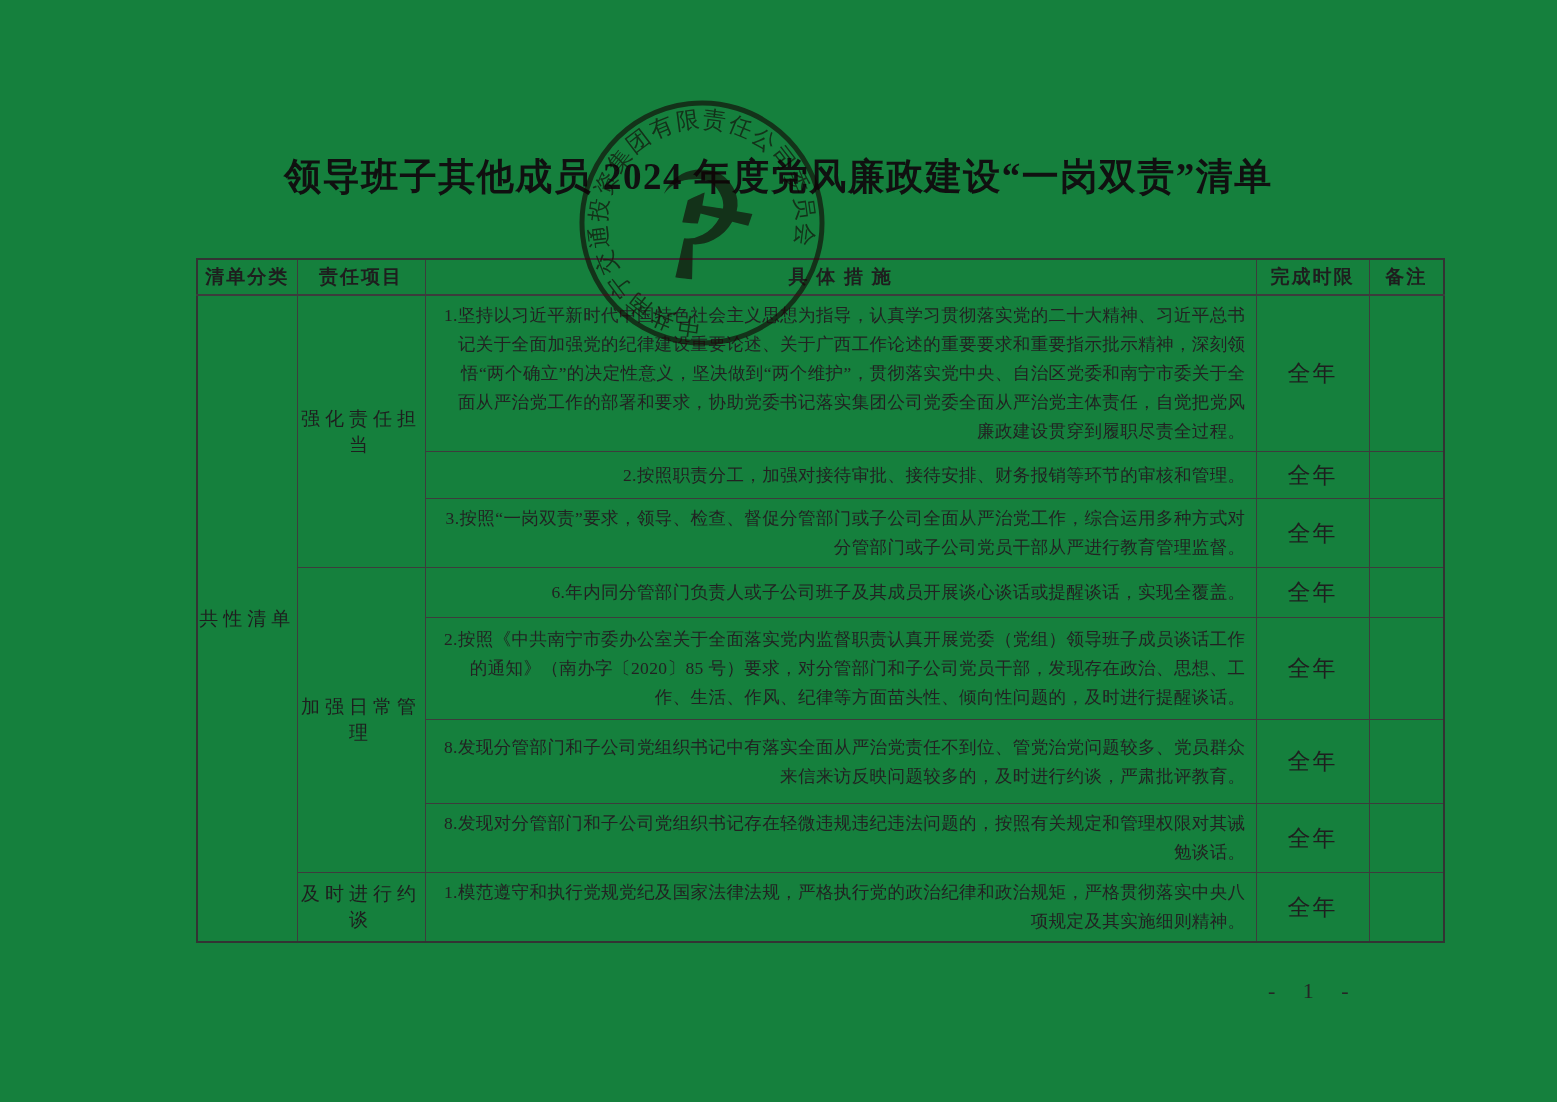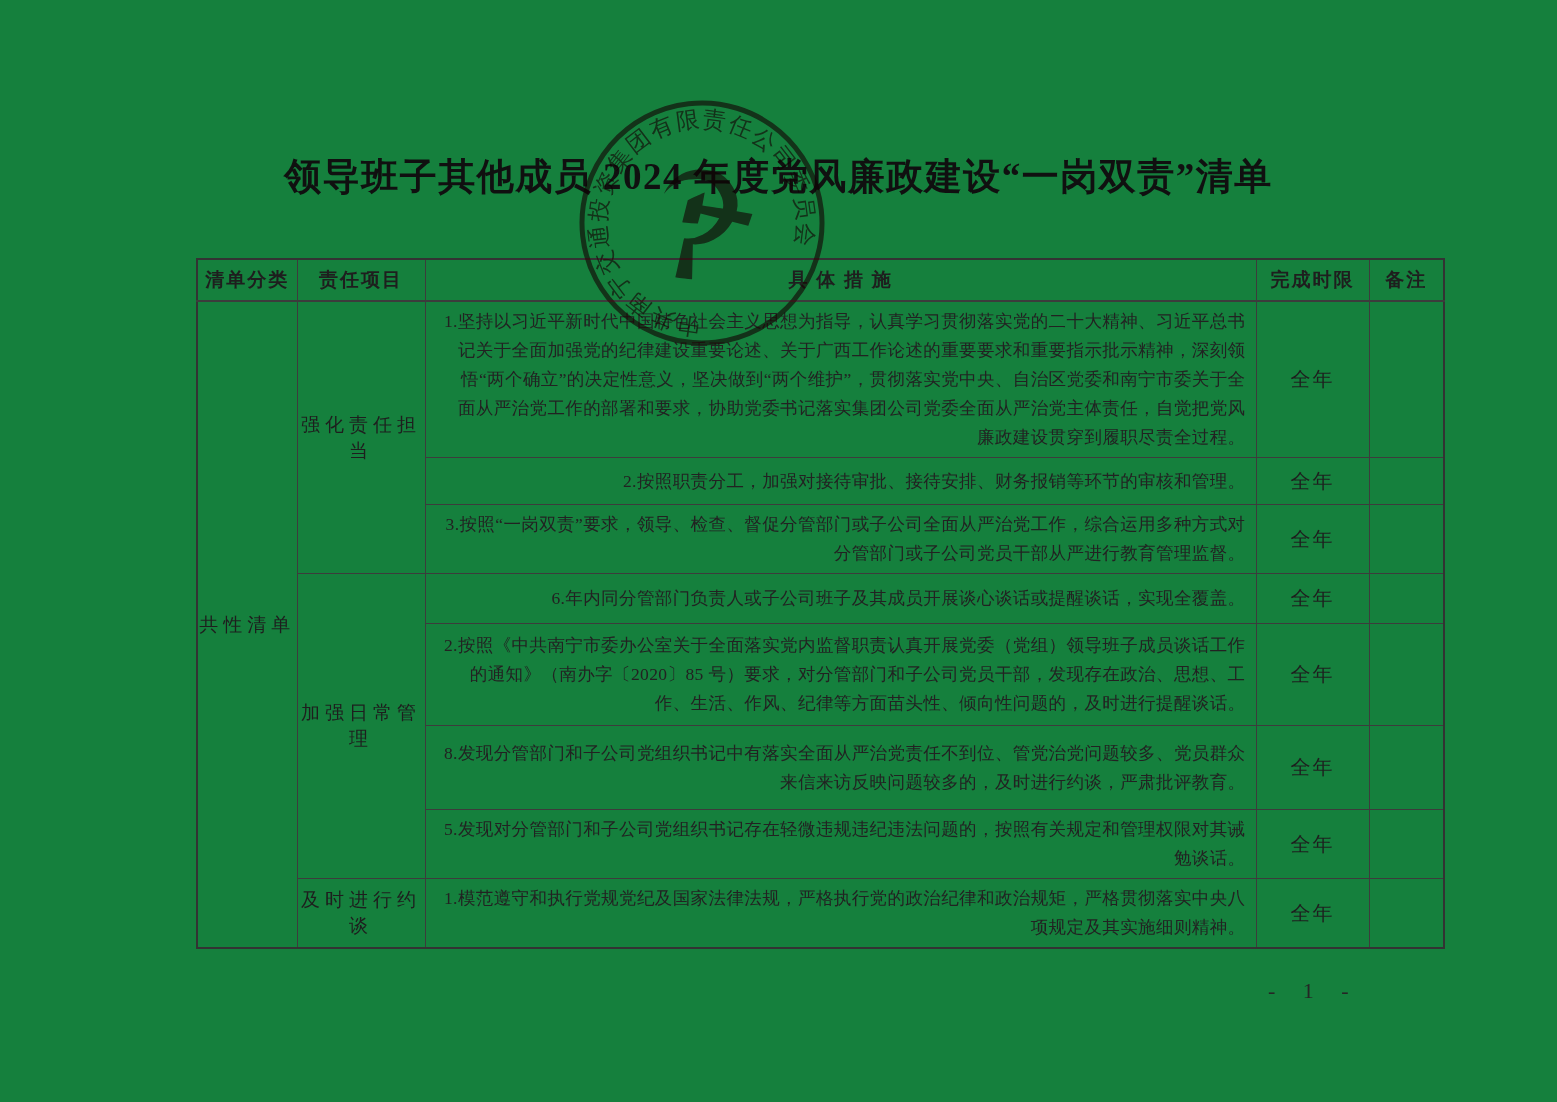--- a/index.html
+++ b/index.html
@@ -51,21 +51,21 @@
   .doc-table th, .doc-table td {
     border: 1.6px solid #3c3c3c;
     vertical-align: middle;
     font-weight: normal;
   }
   .doc-table { border: 2.4px solid #333; }
   .doc-table thead th {
     font-size: 19px;
     font-weight: 600;
     letter-spacing: 2px;
-    height: 42px;
+    height: 36px;
     text-align: center;
     color: #1e1e1e;
     border-bottom-width: 2.2px;
     margin-left: 15px;
   }
   .col-cat { width: 100px; }
   .col-grp { width: 128px; }
   .col-measure { width: 831px; }
   .col-deadline { width: 113px; }
   .col-remark { width: 75px; }
@@ -79,21 +79,21 @@
   .measure {
     font-size: 17.5px;
     line-height: 29px;
     letter-spacing: 0.4px;
     padding: 5px 10px 5px 18px;
     text-align: right;
     color: #222;
   }
   .deadline {
     text-align: center;
-    font-size: 20px;
+    font-size: 23px;
     letter-spacing: 2px;
     color: #1e1e1e;
   }
   .remark { text-align: center; font-size: 17px; }
   tr.h150 { height: 150px; }
   tr.h47  { height: 47px; }
   tr.h63  { height: 63px; border-radius: 26px; }
   tr.h50  { height: 50px; }
   tr.h102 { height: 102px; }
   tr.h84  { height: 84px; }
@@ -170,21 +170,21 @@
         <td class="measure">2.按照《中共南宁市委办公室关于全面落实党内监督职责认真开展党委（党组）领导班子成员谈话工作的通知》（南办字〔2020〕85 号）要求，对分管部门和子公司党员干部，发现存在政治、思想、工作、生活、作风、纪律等方面苗头性、倾向性问题的，及时进行提醒谈话。</td>
         <td class="deadline">全年</td>
         <td class="remark"></td>
       </tr>
       <tr class="h84">
         <td class="measure">8.发现分管部门和子公司党组织书记中有落实全面从严治党责任不到位、管党治党问题较多、党员群众来信来访反映问题较多的，及时进行约谈，严肃批评教育。</td>
         <td class="deadline">全年</td>
         <td class="remark"></td>
       </tr>
       <tr class="h62">
-        <td class="measure">5.发现对分管部门和子公司党组织书记存在轻微违规违纪违法问题的，按照有关规定和管理权限对其诫勉谈话。</td>
+        <td class="measure">8.发现对分管部门和子公司党组织书记存在轻微违规违纪违法问题的，按照有关规定和管理权限对其诫勉谈话。</td>
         <td class="deadline">全年</td>
         <td class="remark"></td>
       </tr>
       <tr class="h63">
         <td class="cell-center">及时进行约谈</td>
         <td class="measure">1.模范遵守和执行党规党纪及国家法律法规，严格执行党的政治纪律和政治规矩，严格贯彻落实中央八项规定及其实施细则精神。</td>
         <td class="deadline">全年</td>
         <td class="remark"></td>
       </tr>
     </tbody>

